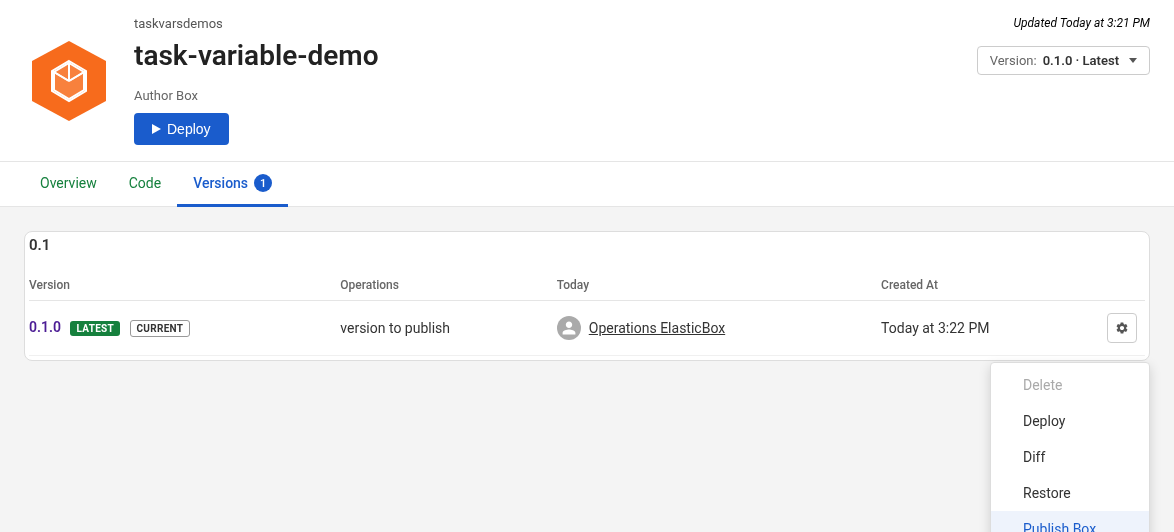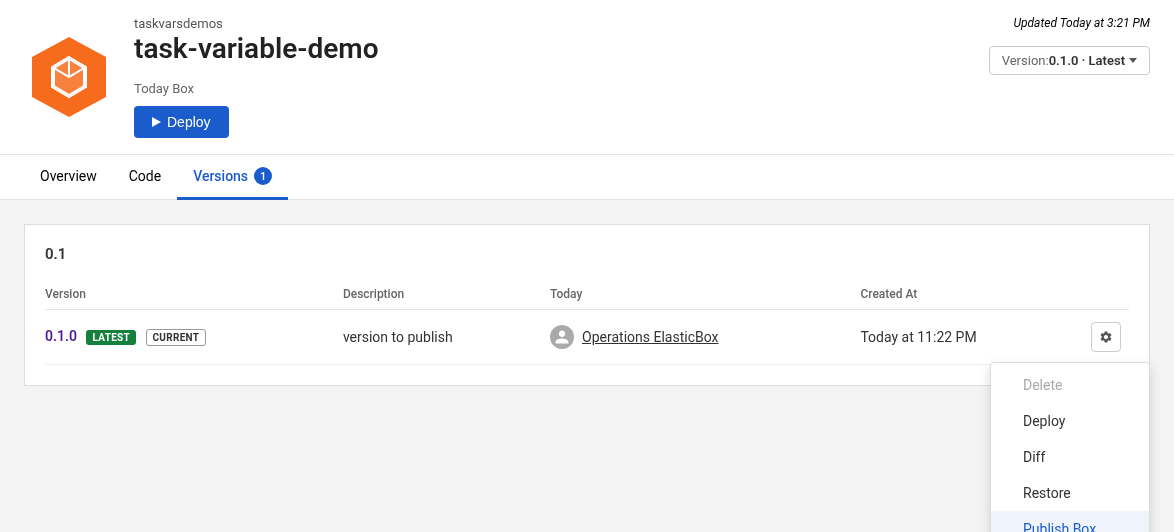--- a/index.html
+++ b/index.html
@@ -23,21 +23,21 @@
       height: 90px;
       margin-right: 20px;
       flex-shrink: 0;
     }
     .header-info {
       flex: 1;
     }
     .header-workspace {
       color: #555;
       font-size: 13px;
-      margin-bottom: 1px;
+      margin-bottom: 8px;
     }
     .header-title {
       font-size: 28px;
       font-weight: 600;
       color: #222;
       margin-bottom: 16px;
     }
     .header-type {
       font-size: 13px;
       color: #666;
@@ -79,20 +79,21 @@
     }
     .version-selector {
       display: flex;
       align-items: center;
       border: 1px solid #ccc;
       border-radius: 4px;
       padding: 6px 12px;
       font-size: 13px;
       cursor: pointer;
       background: #fff;
+      gap: 6px;
     }
     .version-label {
       color: #666;
     }
     .version-value {
       font-weight: 600;
       color: #333;
     }
     .version-dropdown-arrow {
       border-left: 4px solid transparent;
@@ -105,21 +106,21 @@
     
     .tabs {
       display: flex;
       border-bottom: 1px solid #e5e5e5;
       padding: 0 24px;
     }
     .tab {
       padding: 12px 16px;
       font-size: 14px;
       cursor: pointer;
-      color: #000000;
+      color: #15803d;
       border-bottom: 3px solid transparent;
       margin-bottom: -1px;
       display: flex;
       align-items: center;
       gap: 6px;
     }
     .tab.active {
       color: #1a5ccc;
       border-bottom: 3px solid #1a5ccc;
       font-weight: 500;
@@ -138,22 +139,22 @@
 
     
     .main {
       padding: 24px;
       background: #f4f4f4;
       min-height: 340px;
     }
     .card {
       background: #fff;
       border: 1px solid #ddd;
-      border-radius: 0;
-      padding: 20px;
+      border-radius: 8px;
+      padding: 4px;
     }
     .card-section-title {
       font-size: 15px;
       font-weight: 600;
       color: #333;
       margin-bottom: 16px;
     }
     .versions-table {
       width: 100%;
       border-collapse: collapse;
@@ -275,21 +276,21 @@
         <line x1="0" y1="-20" x2="0" y2="0" stroke="white" stroke-width="1.5"></line>
         <line x1="17" y1="-10" x2="0" y2="0" stroke="white" stroke-width="1.5"></line>
         <line x1="-17" y1="-10" x2="0" y2="0" stroke="white" stroke-width="1.5"></line>
       </g>
     </svg>
   </div>
 
   <div class="header-info">
     <div class="header-workspace">taskvarsdemos</div>
     <div class="header-title">task-variable-demo</div>
-    <div class="header-type">Today Box</div>
+    <div class="header-type">Author Box</div>
     <button class="deploy-btn">
       <span class="play-icon"></span>
       <span>Deploy</span>
     </button>
   </div>
 
   <div class="header-right">
     <span class="updated-text">Updated Today at 3:21 PM</span>
     <div class="version-selector">
       <span class="version-label">Version:</span>
@@ -312,21 +313,21 @@
   </div>
 </div>
 
 <div class="main">
   <div class="card">
     <div class="card-section-title">0.1</div>
     <table class="versions-table">
       <thead>
         <tr>
           <th><span>Version</span></th>
-          <th><span>Description</span></th>
+          <th><span>Operations</span></th>
           <th><span>Today</span></th>
           <th><span>Created At</span></th>
           <th></th>
         </tr>
       </thead>
       <tbody>
         <tr>
           <td>
             <span class="version-num">0.1.0</span>
             <span class="badge badge-latest">LATEST</span>
@@ -336,21 +337,21 @@
           <td>
             <div class="author-cell">
               <div class="avatar-icon">
                 <svg viewBox="0 0 24 24" xmlns="http://www.w3.org/2000/svg">
                   <path d="M12 12c2.7 0 4.8-2.1 4.8-4.8S14.7 2.4 12 2.4 7.2 4.5 7.2 7.2 9.3 12 12 12zm0 2.4c-3.2 0-9.6 1.6-9.6 4.8v2.4h19.2v-2.4c0-3.2-6.4-4.8-9.6-4.8z"></path>
                 </svg>
               </div>
               <span>Operations ElasticBox</span>
             </div>
           </td>
-          <td>Today at 11:22 PM</td>
+          <td>Today at 3:22 PM</td>
           <td style="text-align:right; width:50px;">
             <button class="gear-btn">
               <svg width="14" height="14" viewBox="0 0 24 24" fill="#555" xmlns="http://www.w3.org/2000/svg">
                 <path d="M19.14 12.94c.04-.3.06-.61.06-.94s-.02-.64-.07-.94l2.03-1.58a.49.49 0 0 0 .12-.61l-1.92-3.32a.49.49 0 0 0-.59-.22l-2.39.96a7.17 7.17 0 0 0-1.62-.94l-.36-2.54a.484.484 0 0 0-.48-.41h-3.84c-.24 0-.43.17-.47.41l-.36 2.54c-.59.24-1.13.57-1.62.94l-2.39-.96a.48.48 0 0 0-.59.22L2.74 8.87a.47.47 0 0 0 .12.61l2.03 1.58c-.05.3-.09.63-.09.94s.02.64.07.94l-2.03 1.58a.49.49 0 0 0-.12.61l1.92 3.32c.12.22.37.29.59.22l2.39-.96c.5.38 1.03.7 1.62.94l.36 2.54c.05.24.24.41.48.41h3.84c.24 0 .44-.17.47-.41l.36-2.54c.59-.24 1.13-.56 1.62-.94l2.39.96c.22.08.47 0 .59-.22l1.92-3.32a.47.47 0 0 0-.12-.61l-2.01-1.58zM12 15.6c-1.98 0-3.6-1.62-3.6-3.6s1.62-3.6 3.6-3.6 3.6 1.62 3.6 3.6-1.62 3.6-3.6 3.6z"></path>
               </svg>
             </button>
           </td>
         </tr>
       </tbody>
     </table>

